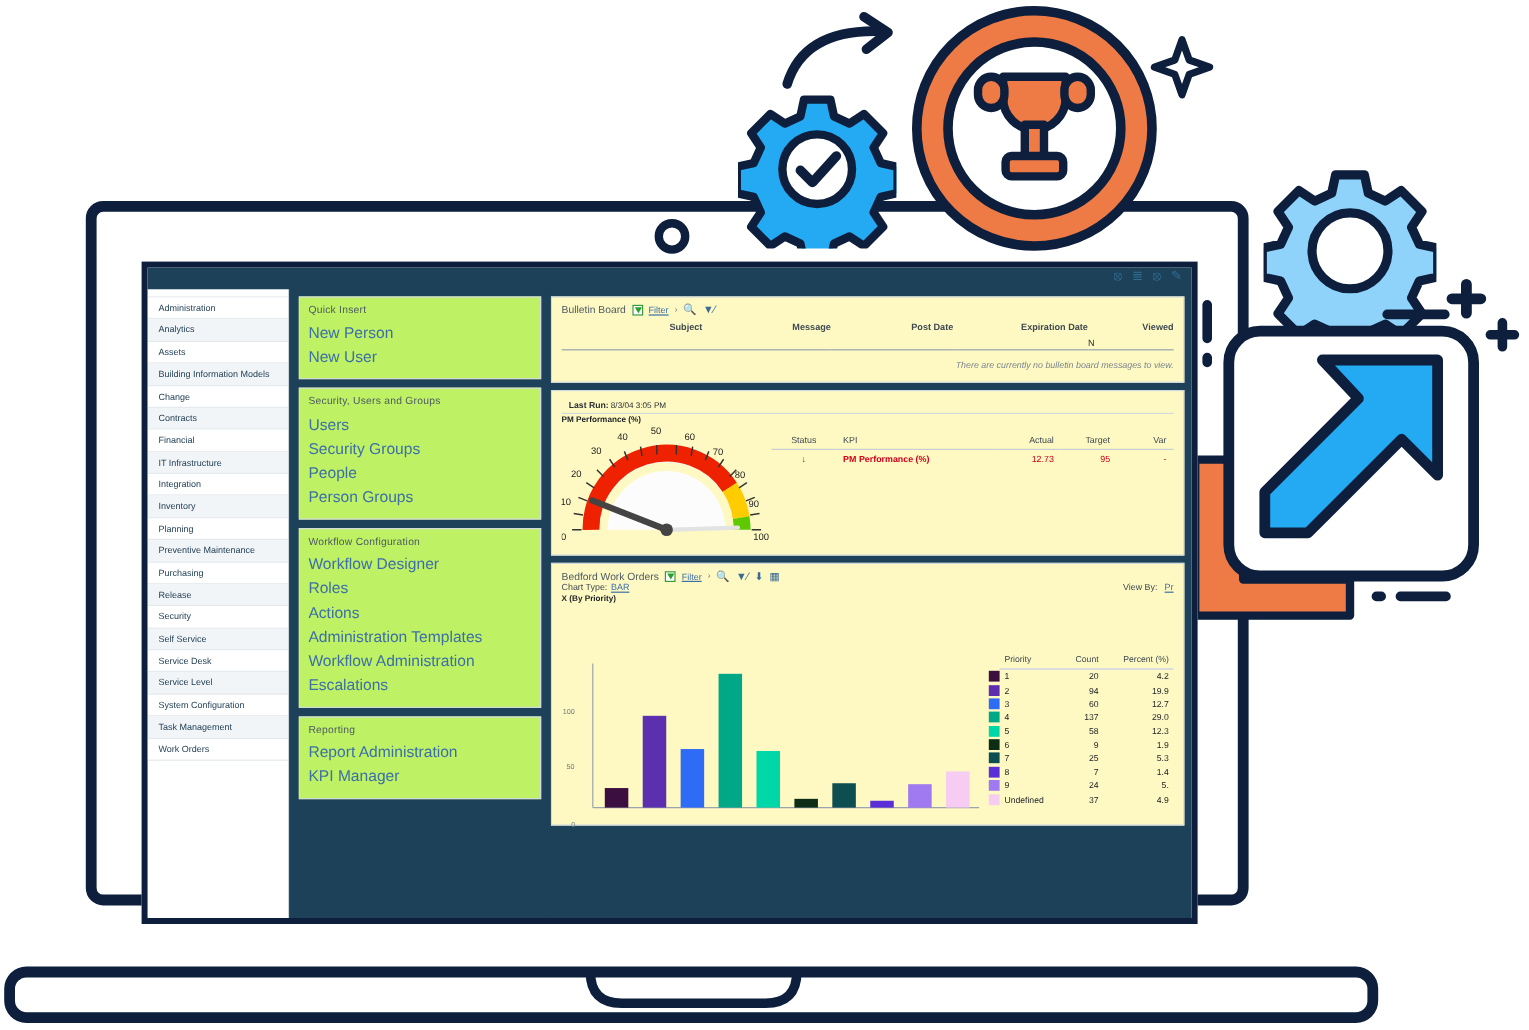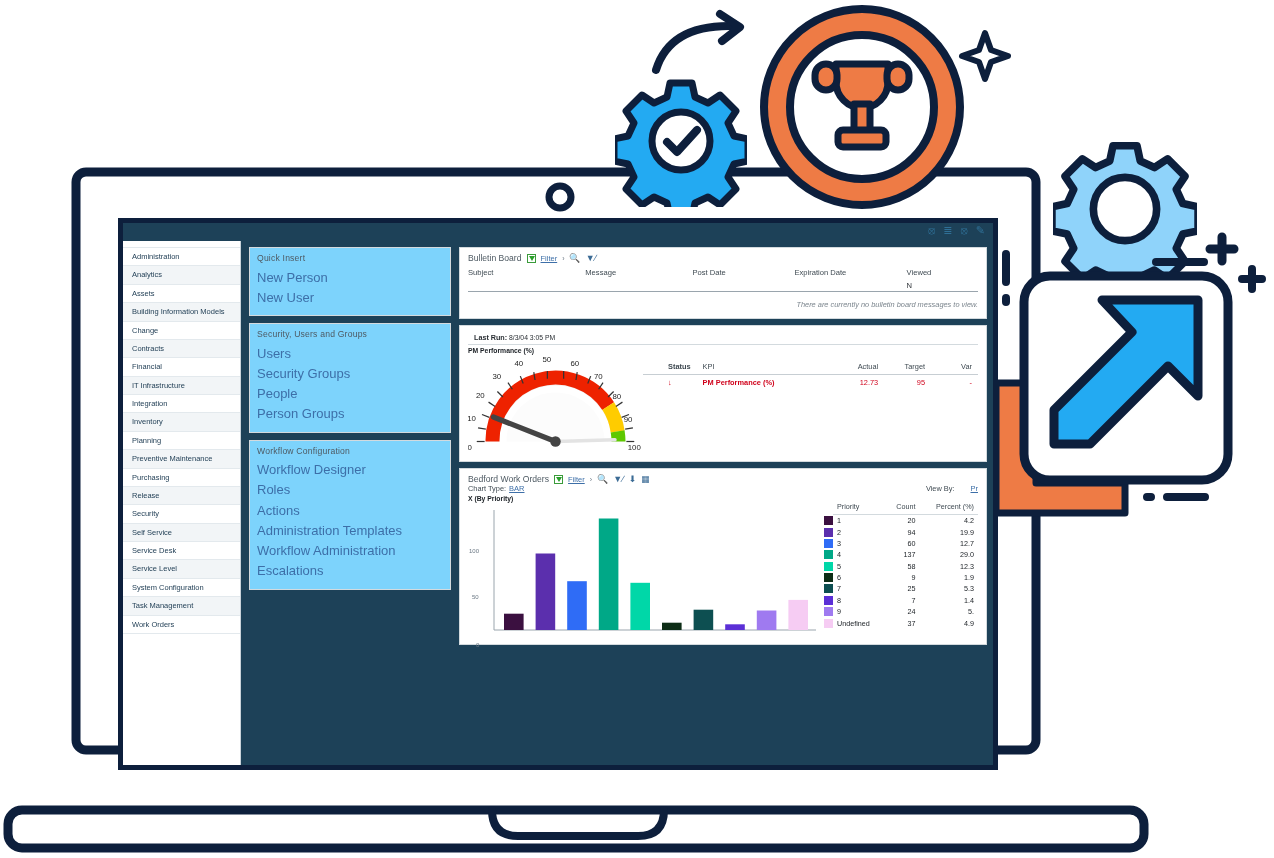--- a/index.html
+++ b/index.html
@@ -47,55 +47,55 @@
     background:#ffffff;
   }
   .side-item.alt { background:#f2f5f7; }
   .side-item.clip { height:7px; padding:0; }
 
   
   #midcol {
     width:218px; flex:0 0 218px; background:#1d4158; padding:6px 8px 0 8px;
     display:flex; flex-direction:column; gap:7px; overflow:hidden;
   }
-  .card { background:#7dd3fc; border:1px solid #d3dade; padding:5px 7px 7px 7px; }
+  .card { background:#bef264; border:1px solid #d3dade; padding:5px 7px 7px 7px; }
   .card h3 {
     margin:0 0 5px 0; font-size:8.6px; font-weight:400; color:#4e5a63; letter-spacing:.2px;
   }
   .card a {
     display:block; font-size:13px; color:#3d6fa8; text-decoration:none;
     padding:2.6px 0; line-height:1.15;
   }
 
   
   #rightcol {
     flex:1 1 auto; background:#1d4158; padding:6px 6px 0 0; min-width:0;
     display:flex; flex-direction:column; gap:6px; overflow:hidden;
   }
-  .panel { background:#ffffff; border:1px solid #d3dade; padding:5px 8px; }
+  .panel { background:#fef9c3; border:1px solid #d3dade; padding:5px 8px; }
 
   .panel-head { display:flex; align-items:center; gap:5px; }
   .panel-title { font-size:8.6px; color:#4e5a63; }
   .flt-icon {
     display:inline-block; width:9px; height:9px; border:1px solid #3a9b3a;
     background:#ffffff; position:relative;
   }
   .flt-icon:after {
     content:""; position:absolute; left:1px; top:1px;
     border-left:3.2px solid transparent; border-right:3.2px solid transparent;
     border-top:5px solid #2aa02a;
   }
   .lnk { font-size:7.5px; color:#3d6fa8; text-decoration:underline; }
   .chev { font-size:7px; color:#6b7884; }
   .tb-ic { color:#3b6b95; font-size:9px; line-height:9px; }
 
   
   table.grid { width:100%; border-collapse:collapse; margin-top:4px; }
   table.grid th {
-    font-size:7.6px; color:#3f4a52; font-weight:400; text-align:left;
+    font-size:7.6px; color:#3f4a52; font-weight:700; text-align:right;
     padding:1px 0 3px 0;
   }
   table.grid td {
     font-size:7.6px; color:#2a2f34; padding:1px 0;
     border-bottom:1px solid #9aa5ad;
   }
   .empty-note {
     text-align:right; font-style:italic; font-size:7.4px; color:#7b858d;
     padding:8px 0 4px 0;
   }
@@ -109,32 +109,32 @@
   .kpi-sub b { font-weight:700; font-size:7.2px; }
   .kpi-axis { font-size:6.8px; font-weight:700; color:#1a1f24; border-top:1px solid #d3dade; padding-top:2px; margin-top:2px;}
   .kpi-flex { display:flex; align-items:flex-start; }
   .gauge-wrap { width:175px; flex:0 0 175px; }
   table.kpitab { border-collapse:collapse; margin-top:8px; width:100%; }
   table.kpitab th {
     font-size:7.4px; font-weight:400; color:#3f4a52; text-align:right;
     padding:0 6px 3px 6px; border-bottom:1px solid #c7ced3;
   }
   table.kpitab th.l { text-align:left; }
-  table.kpitab th.c { text-align:right;font-weight:bold; }
+  table.kpitab th.c { text-align:center; }
   table.kpitab td {
     font-size:7.4px; color:#d0021b; padding:3px 6px; text-align:right;
   }
   table.kpitab td.l { text-align:left; font-weight:700; }
   table.kpitab td.c { text-align:center; font-weight:700; }
 
   
   .chart-row { display:flex; font-size:7.4px; color:#3f4a52; }
   .chart-row .r { margin-left:auto; }
   .axis-lbl { font-size:6.8px; font-weight:700; color:#1a1f24; margin-top:2px; }
-  .chart-flex { display:flex; }
+  .chart-flex { display:flex;margin-top:42px; }
   .plot { position:relative; width:350px; height:140px; flex:0 0 350px; margin-top:2px; }
   .ytick { position:absolute; left:0; font-size:6px; color:#6b7884; }
   .legend-wrap { flex:1 1 auto; padding-left:6px; overflow:hidden; }
   table.legend { border-collapse:collapse; width:100%; }
   table.legend th {
     font-size:7.2px; font-weight:400; color:#3f4a52; padding:0 4px 3px 4px;
     text-align:right; border-bottom:1px solid #d3dade; vertical-align:bottom;
   }
   table.legend td { font-size:7.2px; color:#1a1f24; padding:1.2px 4px; text-align:right; }
   table.legend td.sw { padding:1.2px 0; width:9px; }
@@ -273,20 +273,25 @@
           <div class="card">
             <h3>Workflow Configuration</h3>
             <a href="#">Workflow Designer</a>
             <a href="#">Roles</a>
             <a href="#">Actions</a>
             <a href="#">Administration Templates</a>
             <a href="#">Workflow Administration</a>
             <a href="#">Escalations</a>
           </div>
 
+          <div class="card">
+            <h3>Reporting</h3>
+            <a href="#">Report Administration</a>
+            <a href="#">KPI Manager</a>
+          </div>
 
         </div>
 
         <div id="rightcol">
 
           <div class="panel">
             <div class="panel-head">
               <span class="panel-title">Bulletin Board</span>
               <span class="flt-icon"></span>
               <a href="#" class="lnk">Filter</a>
@@ -410,21 +415,21 @@
               <span class="tb-ic">🔍</span>
               <span class="tb-ic">▼∕</span>
               <span class="tb-ic">⬇</span>
               <span class="tb-ic">▦</span>
             </div>
 
             <div class="chart-row">
               <span>Chart Type:</span>
               <a href="#" class="lnk" style="margin-left:3px">BAR</a>
               <span class="r">View By:</span>
-              <a href="#" class="lnk" style="margin-left:16px">Pr</a>
+              <a href="#" class="lnk" style="margin-left:6px">Pr</a>
             </div>
             <div class="axis-lbl">X (By Priority)</div>
 
             <div class="chart-flex">
 
               <div class="plot">
                 <svg viewBox="0 0 350 140" preserveAspectRatio="none" style="position:absolute;inset:0;width:100%;height:100%">
                   <line x1="26" y1="6" x2="26" y2="126" stroke="#9aa5ad" stroke-width="1"></line>
                   <line x1="26" y1="126" x2="348" y2="126" stroke="#9aa5ad" stroke-width="1"></line>
                   <g id="bars">

